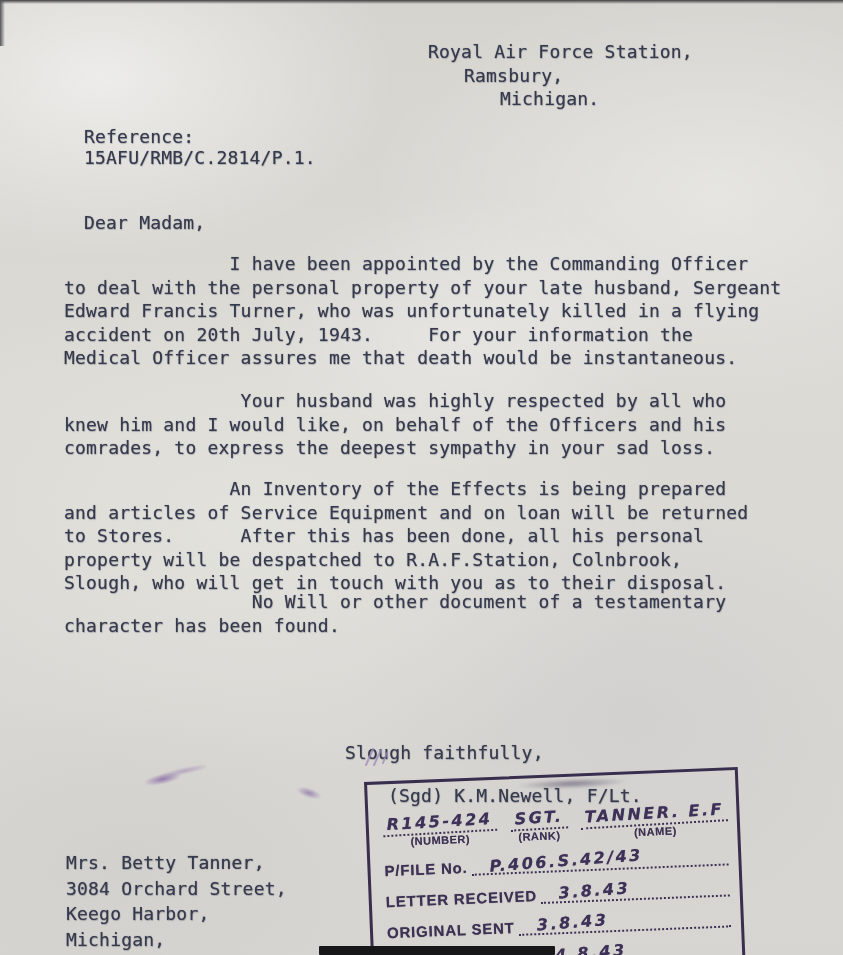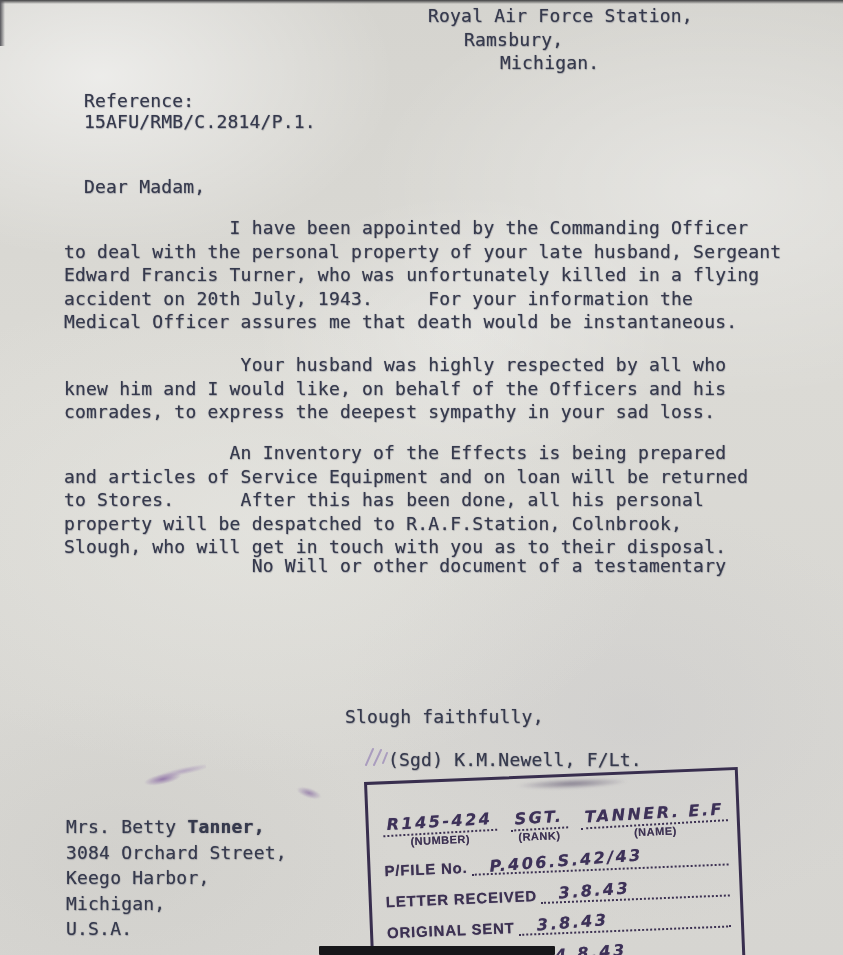--- a/index.html
+++ b/index.html
@@ -28,20 +28,21 @@
   .black-bar{position:absolute;left:319px;top:946px;width:236px;height:9px;
     background:#17171a;border-radius:1px;}
 
   .typed{
     position:absolute;
     font-size:18px;line-height:23.5px;
     letter-spacing:.2px;
     color:#363a4d;
     text-shadow:0 0 1px rgba(52,55,76,.55), .5px .5px .8px rgba(52,55,76,.25);
     filter:blur(.15px);
+    margin-top:36px;
   }
   .typed .line{white-space:pre;}
   .ref{line-height:21px;}
 
   
   .smudge-purple{position:absolute;left:143px;top:768px;width:64px;height:14px;
     background:radial-gradient(ellipse 40% 50% at 30% 60%, rgba(112,70,150,.65), rgba(112,70,150,0) 75%),
                radial-gradient(ellipse 60% 35% at 65% 35%, rgba(130,95,165,.4),  rgba(130,95,165,0) 75%);
     transform:rotate(-12deg);filter:blur(.4px);}
   .smudge-purple2{position:absolute;left:296px;top:788px;width:26px;height:10px;
@@ -127,34 +128,35 @@
     </div>
   <div class="typed" style="left:64px;top:441px;">
       <div class="line">               An Inventory of the Effects is being prepared</div>
       <div class="line">and articles of Service Equipment and on loan will be returned</div>
       <div class="line">to Stores.      After this has been done, all his personal</div>
       <div class="line">property will be despatched to R.A.F.Station, Colnbrook,</div>
       <div class="line">Slough, who will get in touch with you as to their disposal.</div>
     </div>
   <div class="typed" style="left:64px;top:554px;">
       <div class="line">                 No Will or other document of a testamentary</div>
+      <div class="line">character has been found.</div>
     </div>
 
   <div class="typed" style="left:345px;top:705px;">Slough faithfully,</div>
   <div class="typed" style="left:388px;top:748px;">(Sgd) K.M.Newell,   F/Lt.</div>
 
   <svg class="sig-squiggle" width="34" height="24" viewBox="0 0 34 24">
     <path d="M3 20 L10 4 M11 20 L18 5 M20 18 L24 8" stroke="#9b8ab8" stroke-width="2" fill="none" stroke-linecap="round"></path>
   </svg>
 
   <div class="smudge-purple"></div>
   <div class="smudge-purple2"></div>
 
   <div class="typed" style="left:66px;top:814px;line-height:25.5px;">
-    <div class="line"><span>Mrs. Betty </span><span style="font-weight:bold;text-shadow:0 0 1.2px rgba(40,40,60,.9);">Tanner,</span></div>
+    <div class="line"><span>Mrs. Betty </span><span style="font-weight:normal;text-shadow:0 0 1.2px rgba(40,40,60,.9);">Tanner,</span></div>
     <div>
         <div class="line">3084 Orchard Street,</div>
         <div class="line">Keego Harbor,</div>
         <div class="line">Michigan,</div>
         <div class="line">U.S.A.</div>
       </div>
   </div>
 
   <div class="stamp">
     <div class="stamp-blur"></div>

